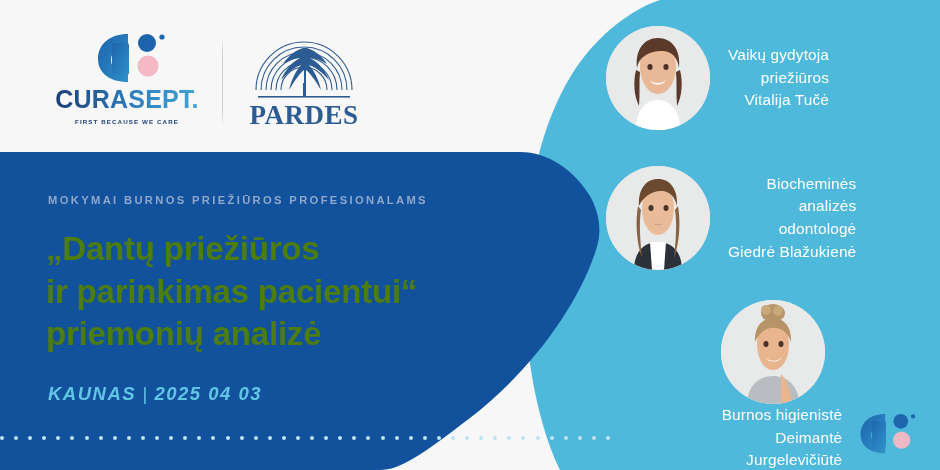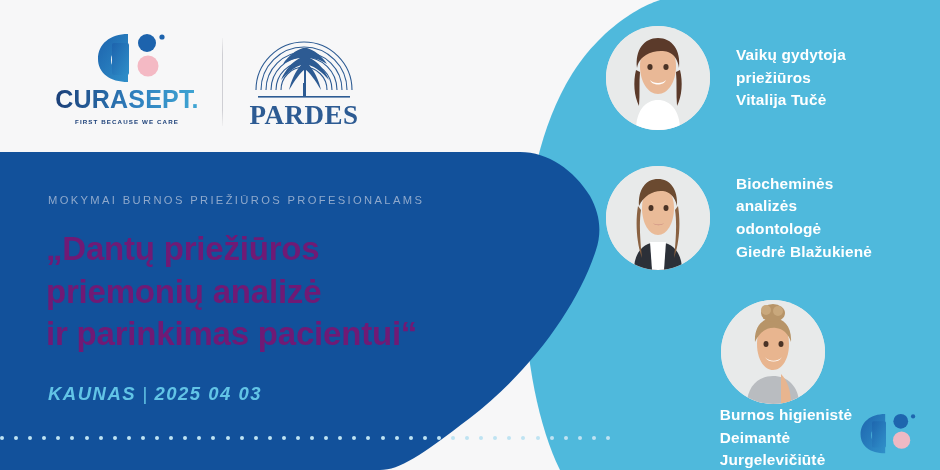--- a/index.html
+++ b/index.html
@@ -34,26 +34,26 @@
     position:absolute; left:222px; top:38px; width:1px; height:88px;
     background:linear-gradient(to bottom,#f1f1f2,#cfcfd4 18%,#cfcfd4 82%,#f1f1f2);
   }
 
   .pardes-logo { position:absolute; left:248px; top:28px; width:112px; height:102px; }
 
   
   .dark-content { position:absolute; left:0; top:152px; width:560px; height:318px; z-index:6; }
   .eyebrow {
     position:absolute; left:48px; top:42px;
-    font-size:11.2px; letter-spacing:2.35px; font-weight:400;
+    font-size:11.2px; letter-spacing:2.35px; font-weight:700;
     color:#8fa9cc; white-space:nowrap;
   }
   .headline {
     position:absolute; left:46px; top:76px; width:500px;
-    font-size:33px; font-weight:bold; line-height:1.29; color:#701a75;
+    font-size:33px; font-weight:bold; line-height:1.29; color:#4d7c0f;
     letter-spacing:-0.2px;
   }
   .headline span { display:block; }
   .meta {
     position:absolute; left:48px; top:231px;
     font-size:18.5px; font-weight:bold; letter-spacing:1.5px; color:#62c4e6;
     white-space:nowrap;
     font-style:italic;
   }
   .meta .sep { font-weight:normal; padding:0 6px; }
@@ -71,22 +71,22 @@
   .speaker-2 { top:166px; }
   .speaker-3 { top:300px;flex-direction:column; }
 
   .avatar {
     width:104px; height:104px; border-radius:50%;
     background:#e6e8e7; flex:0 0 auto; overflow:hidden; position:relative;
   }
   .avatar svg { position:absolute; left:0; top:0; }
 
   .speaker-text {
-    margin-left:26px; color:#ffffff; font-size:15.4px; line-height:1.47;
-    font-weight:700; letter-spacing:0.15px;
+    margin-left:18px; color:#ffffff; font-size:15.4px; line-height:1.47;
+    font-weight:400; letter-spacing:0.15px;text-align:right;
   }
   .speaker-text span { display:block; white-space:nowrap; }
 
   
   .watermark { position:absolute; right:22px; bottom:16px; width:64px; height:44px; z-index:7; opacity:.96; }
 </style>
 </head>
 <body>
 
 <div class="poster">
@@ -169,22 +169,22 @@
         <text x="56" y="96" text-anchor="middle" font-family="Liberation Serif, serif" font-size="27" font-weight="bold" letter-spacing="0.5" fill="#2d5b93">PARDES</text>
       </svg>
     </div>
   </div>
 
   <div class="dark-content">
     <div class="eyebrow">MOKYMAI BURNOS PRIEŽIŪROS PROFESIONALAMS</div>
 
     <div class="headline">
       <span>„Dantų priežiūros</span>
+      <span>ir parinkimas pacientui“</span>
       <span>priemonių analizė</span>
-      <span>ir parinkimas pacientui“</span>
     </div>
 
     <div class="meta">
       <span>KAUNAS</span><span class="sep">|</span><span>2025 04 03</span>
     </div>
   </div>
 
   <div class="dots">
       <i></i>
       <i></i>

